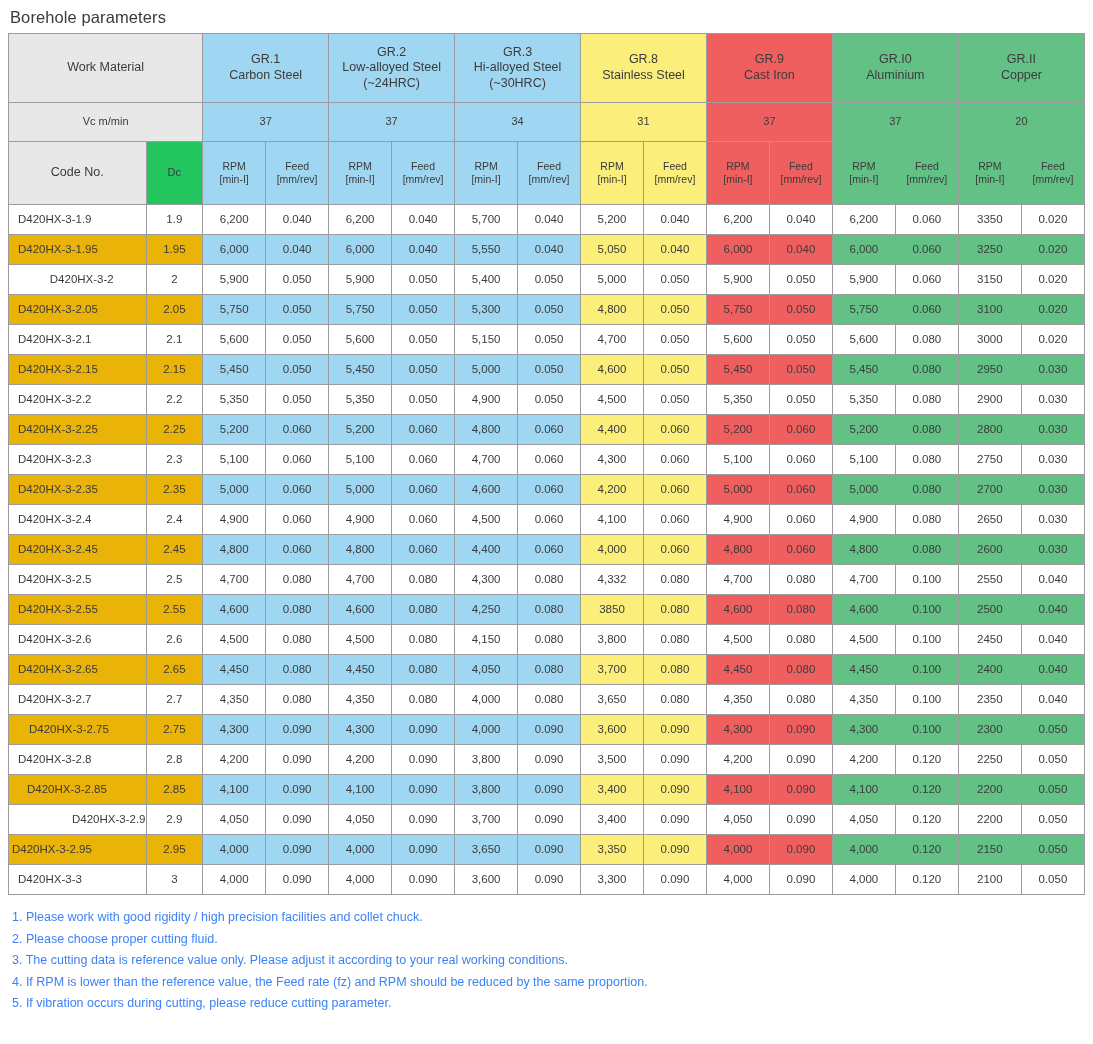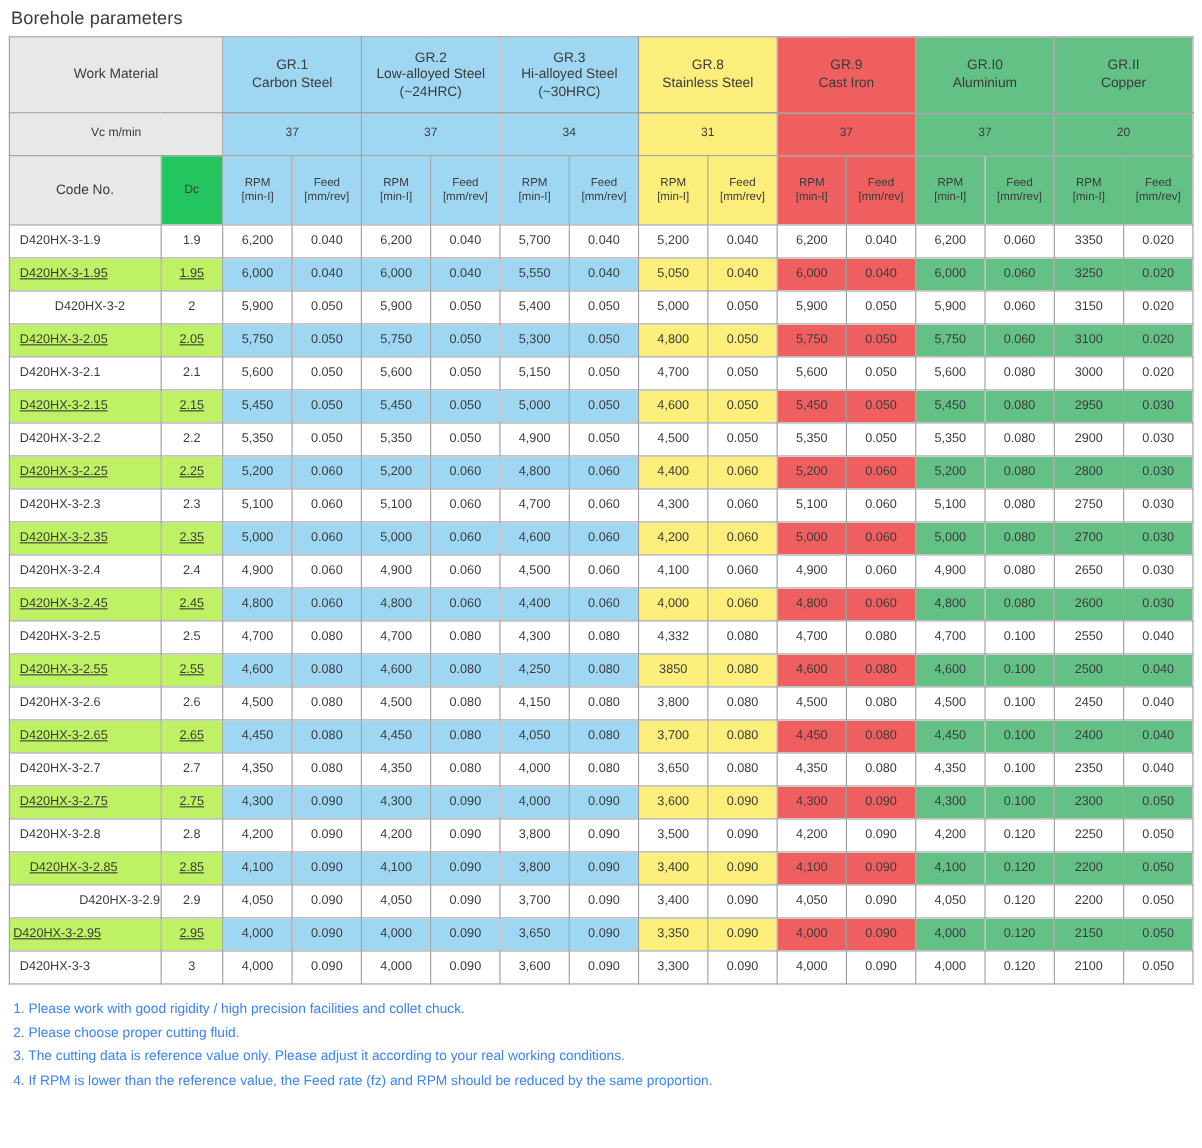--- a/index.html
+++ b/index.html
@@ -76,21 +76,21 @@
   }
   .sub .l1 { display:block; }
   .sub .l2 { display:block; }
 
   
   .c-blue   { background: #9fd7f2; }
   .c-yellow { background: #fbee7a; }
   .c-red    { background: #ef5f5f; }
   .c-green  { background: #63c186; }
 
-  .row-alt td.plain { background: #bef264; text-decoration: underline; }
+  .row-alt td.plain { background: #eab308; }
   td.plain { background: #ffffff; }
 
   tbody tr td { height: 29px; font-size: 11.5px; }
 
   .notes {
     margin: 12px 0 0 4px;
     font-size: 12.5px;
     color: #3b82f6;
     line-height: 1.72;
   }
@@ -536,21 +536,21 @@
           <td class="plain">3,650</td>
           <td class="plain">0.080</td>
           <td class="plain">4,350</td>
           <td class="plain">0.080</td>
           <td class="plain">4,350</td>
           <td class="plain">0.100</td>
           <td class="plain">2350</td>
           <td class="plain">0.040</td>
         </tr>
         <tr class="row-alt">
-          <td class="plain" style="text-align: left; padding-left: 9px;">D420HX-3-2.75</td>
+          <td class="plain" style="text-align: left; padding-left: 20px;">D420HX-3-2.75</td>
           <td class="plain">2.75</td>
           <td class="c-blue">4,300</td>
           <td class="c-blue">0.090</td>
           <td class="c-blue">4,300</td>
           <td class="c-blue">0.090</td>
           <td class="c-blue">4,000</td>
           <td class="c-blue">0.090</td>
           <td class="c-yellow">3,600</td>
           <td class="c-yellow">0.090</td>
           <td class="c-red">4,300</td>
@@ -651,15 +651,16 @@
           <td class="plain">0.050</td>
         </tr>
       </tbody>
   </table>
 
   <div class="notes" id="notes">
       <div>1. Please work with good rigidity / high precision facilities and collet chuck.</div>
       <div>2. Please choose proper cutting fluid.</div>
       <div>3. The cutting data is reference value only. Please adjust it according to your real working conditions.</div>
       <div>4. If RPM is lower than the reference value, the Feed rate (fz) and RPM should be reduced by the same proportion.</div>
+      <div>5. If vibration occurs during cutting, please reduce cutting parameter.</div>
     </div>
 
 </div>
 
 </body></html>

